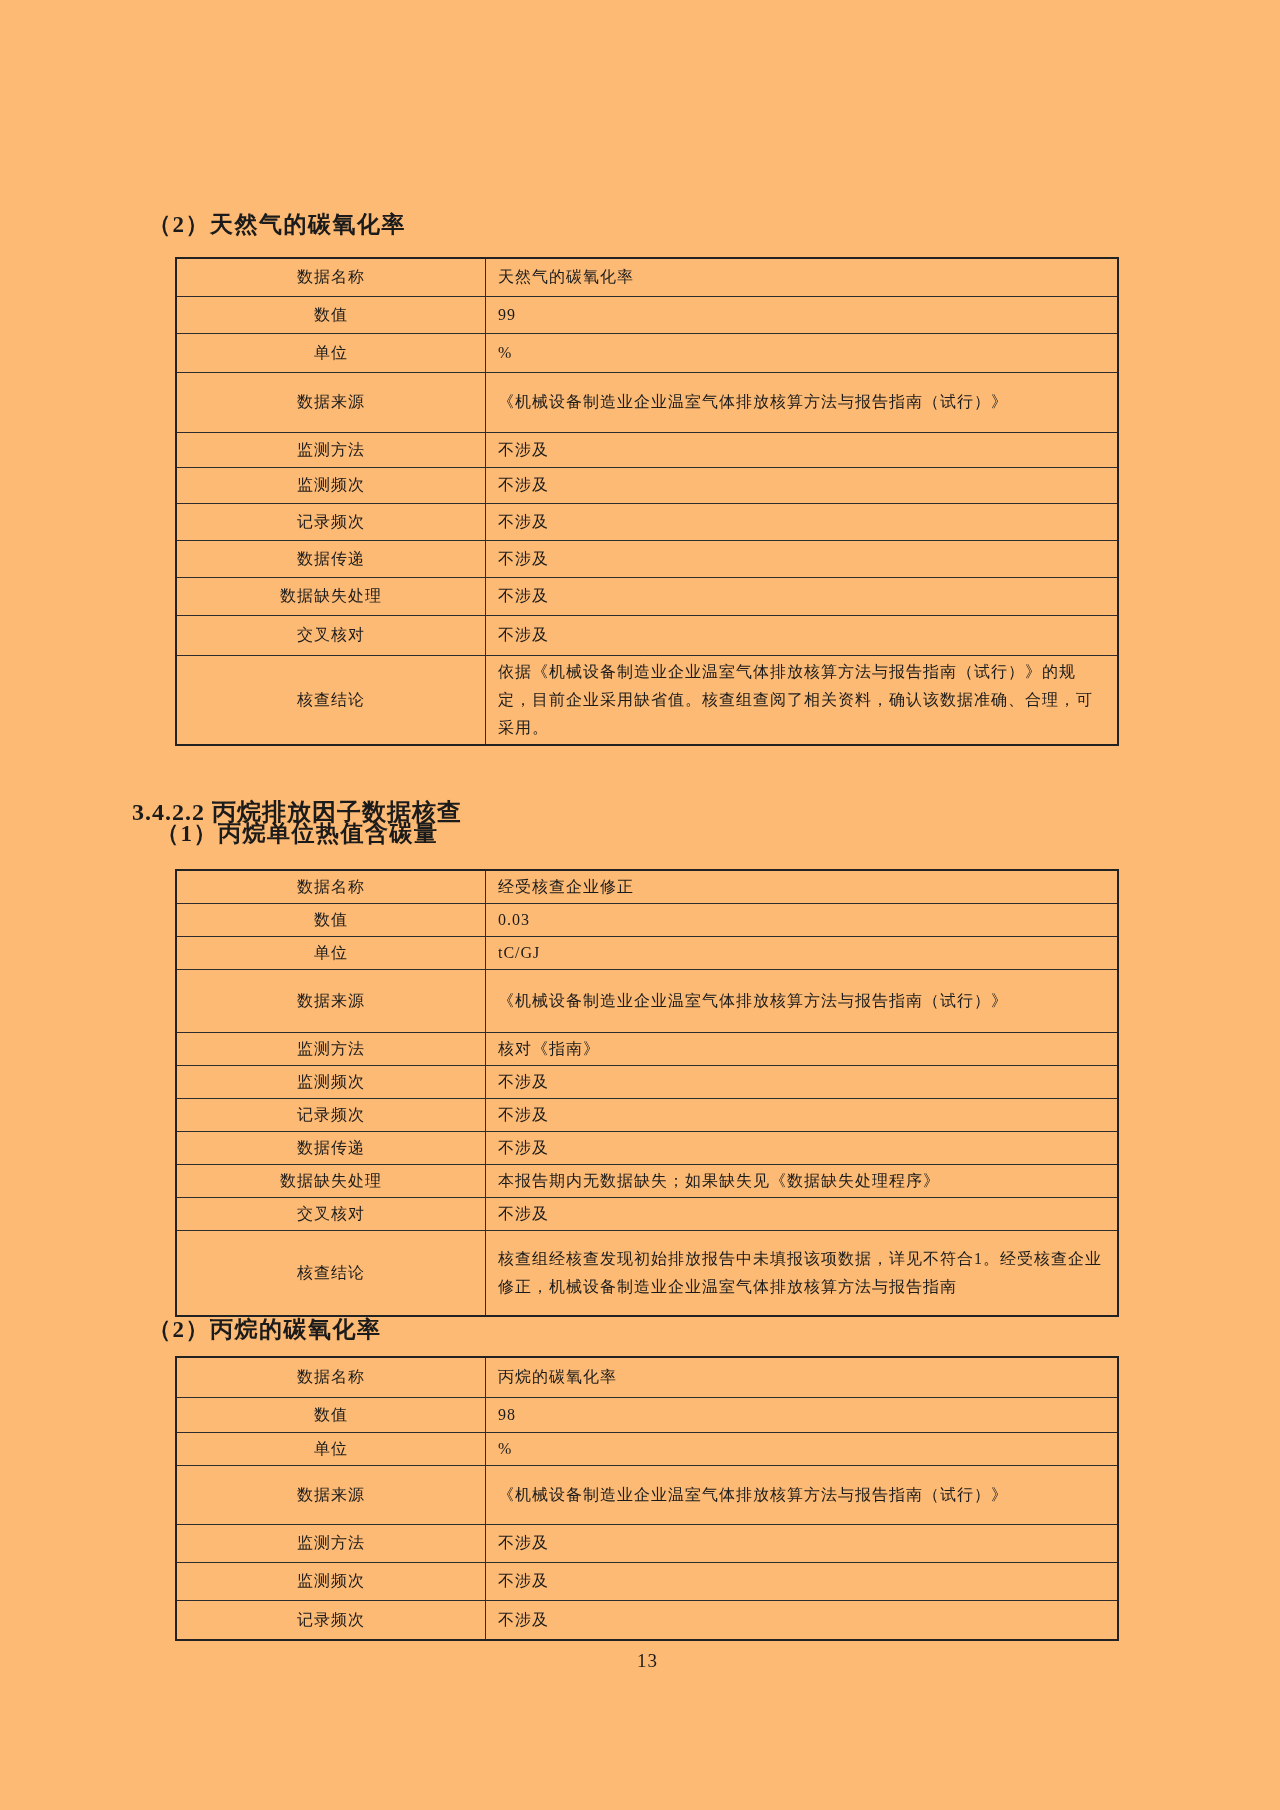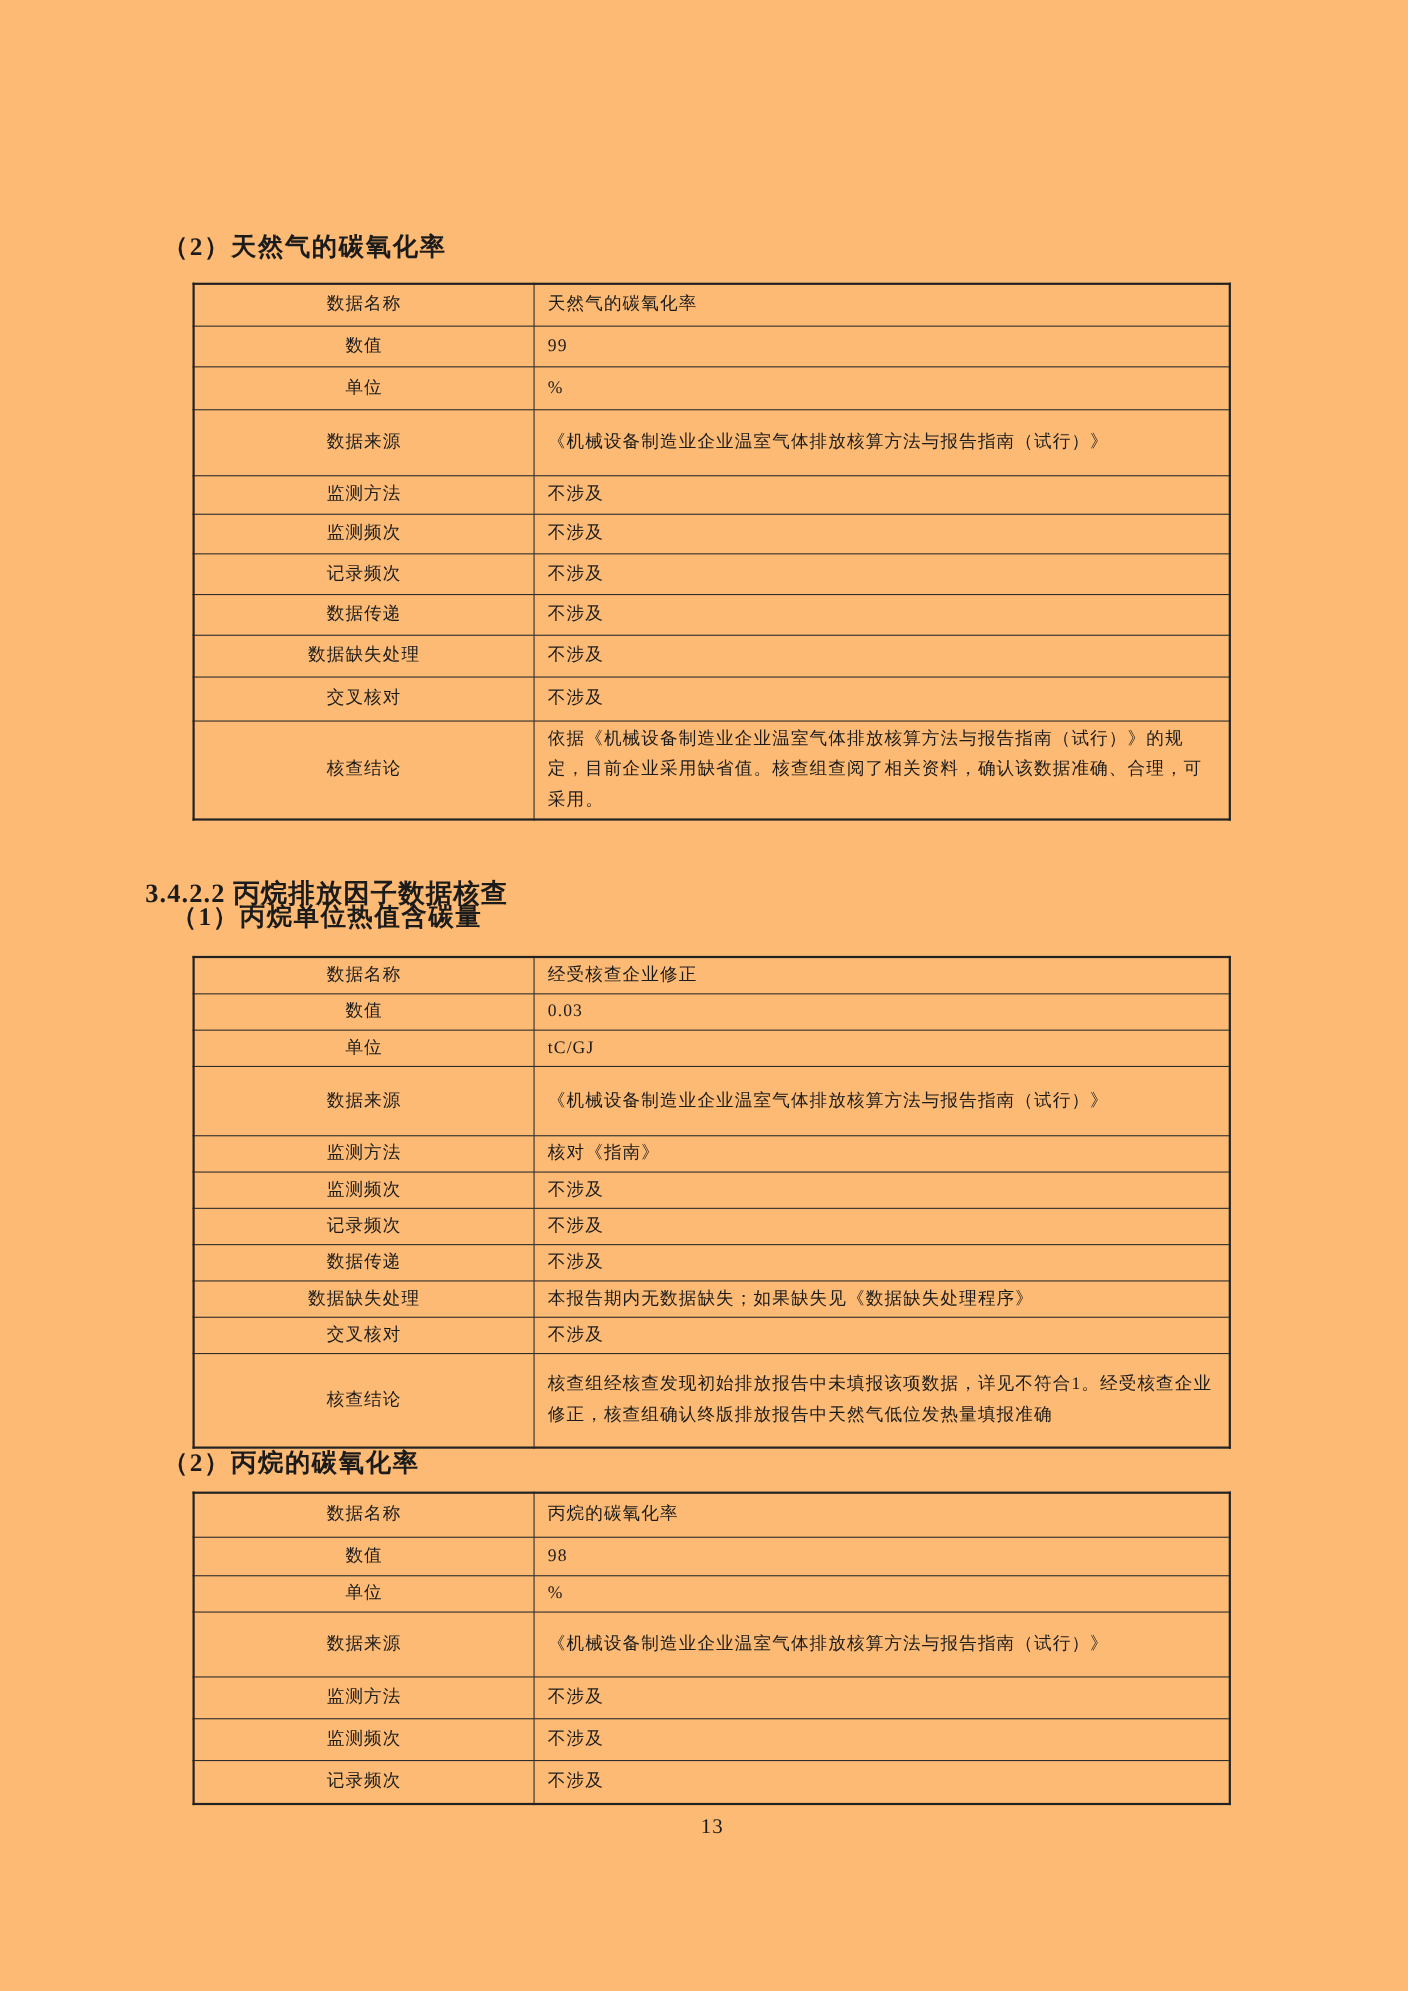--- a/index.html
+++ b/index.html
@@ -164,21 +164,21 @@
       <tr style="height:28px">
         <td class="c1">数据缺失处理</td>
         <td class="c2">本报告期内无数据缺失；如果缺失见《数据缺失处理程序》</td>
       </tr>
       <tr style="height:28px">
         <td class="c1">交叉核对</td>
         <td class="c2">不涉及</td>
       </tr>
       <tr style="height:85px">
         <td class="c1">核查结论</td>
-        <td class="c2">核查组经核查发现初始排放报告中未填报该项数据，详见不符合1。经受核查企业修正，核查组确认终版排放报告中天然气低位发热量填报准确</td>
+        <td class="c2">核查组经核查发现初始排放报告中未填报该项数据，详见不符合1。经受核查企业修正，机械设备制造业企业温室气体排放核算方法与报告指南</td>
       </tr>
     </tbody>
   </table>
 
   <div class="heading" style="left:148px; top:1314px;">（2）丙烷的碳氧化率</div>
 
   <table class="doc-table" style="left:175px; top:1356px;">
     <tbody>
       <tr style="height:40px">
         <td class="c1">数据名称</td>

